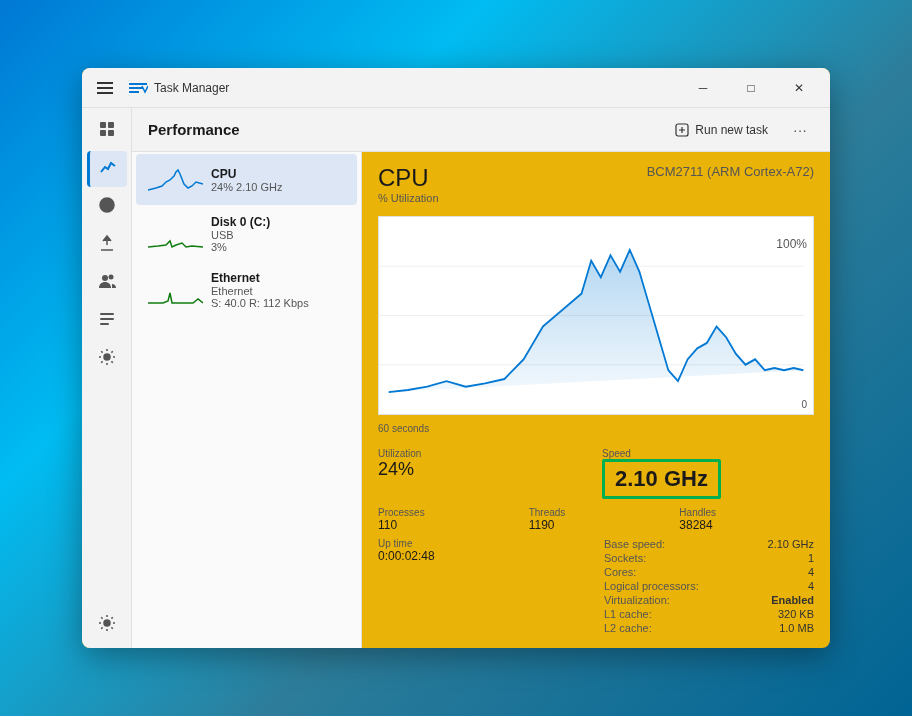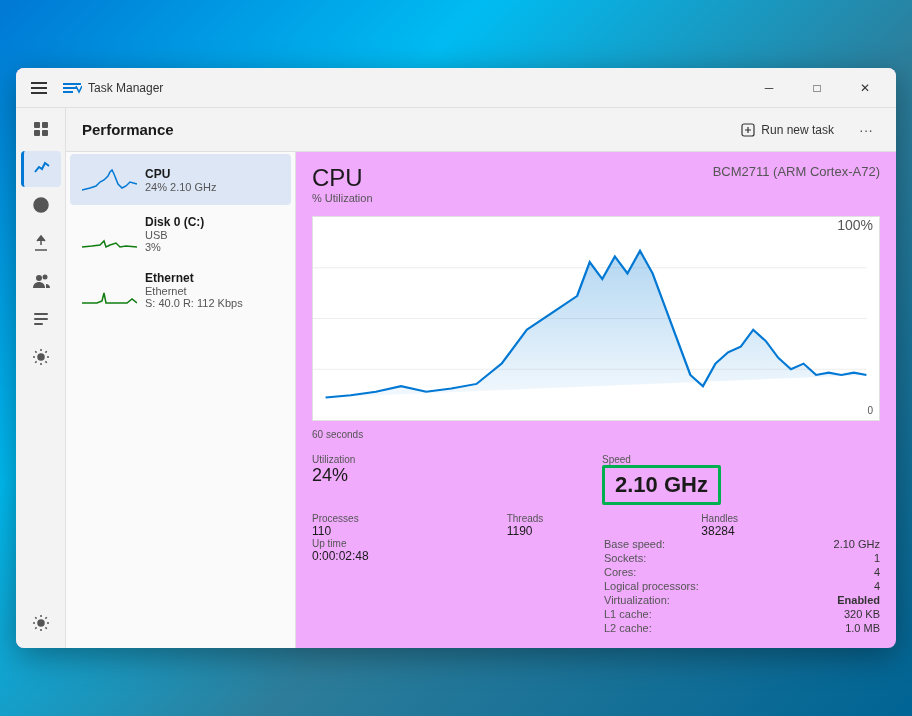--- a/index.html
+++ b/index.html
@@ -7,23 +7,23 @@
       width: 912px;
       height: 716px;
       background: linear-gradient(135deg, #0078d4 0%, #00bcf2 30%, #2d7d9a 60%, #006494 100%);
       display: flex;
       align-items: center;
       justify-content: center;
       font-family: 'Segoe UI', sans-serif;
       overflow: hidden;
     }
     .window {
-      width: 880px;
+      width: 748px;
       height: 580px;
-      background: #f0abfc;
+      background: #eab308;
       border-radius: 8px;
       box-shadow: 0 8px 32px rgba(0,0,0,0.35);
       display: flex;
       flex-direction: column;
       overflow: hidden;
     }
     .titlebar {
       height: 40px;
       background: #f3f3f3;
       display: flex;
@@ -228,23 +228,23 @@
     .chart-area {
       background: #fff;
       border: 1px solid #e0e0e0;
       flex: 1;
       min-height: 180px;
       position: relative;
       margin-bottom: 8px;
     }
     .chart-100 {
       position: absolute;
-      top: 0;
+      top: 20px;
       right: 6px;
-      font-size: 14px;
+      font-size: 12px;
       color: #555;
     }
     .chart-0 {
       position: absolute;
       bottom: 4px;
       right: 6px;
       font-size: 10px;
       color: #555;
     }
     .chart-svg {
@@ -300,20 +300,21 @@
       font-size: 11px;
       color: #333;
       margin-bottom: 2px;
     }
     .prop-label { color: #555; }
     .prop-value { font-weight: normal; }
     .prop-value.bold { font-weight: 600; }
     .secondary-stats {
       display: flex;
       gap: 16px;
+      margin-bottom: 6px;
     }
     .sec-stat { flex: 1; }
     .sec-stat-label { font-size: 10px; color: #555; }
     .sec-stat-value { font-size: 12px; font-weight: 300; color: #1a1a1a; }
   </style>
 </head>
 <body>
 
 <div class="window">
 

